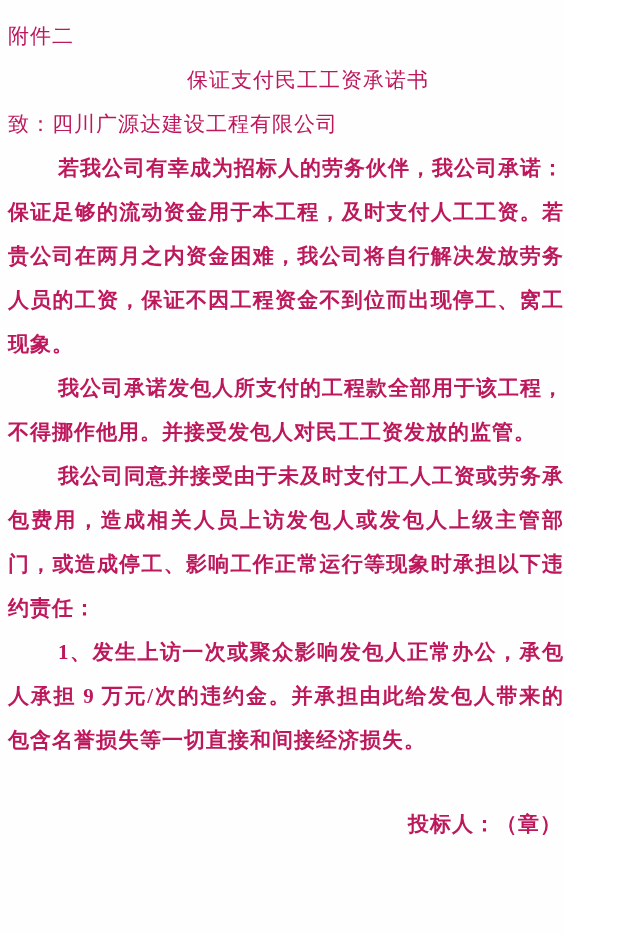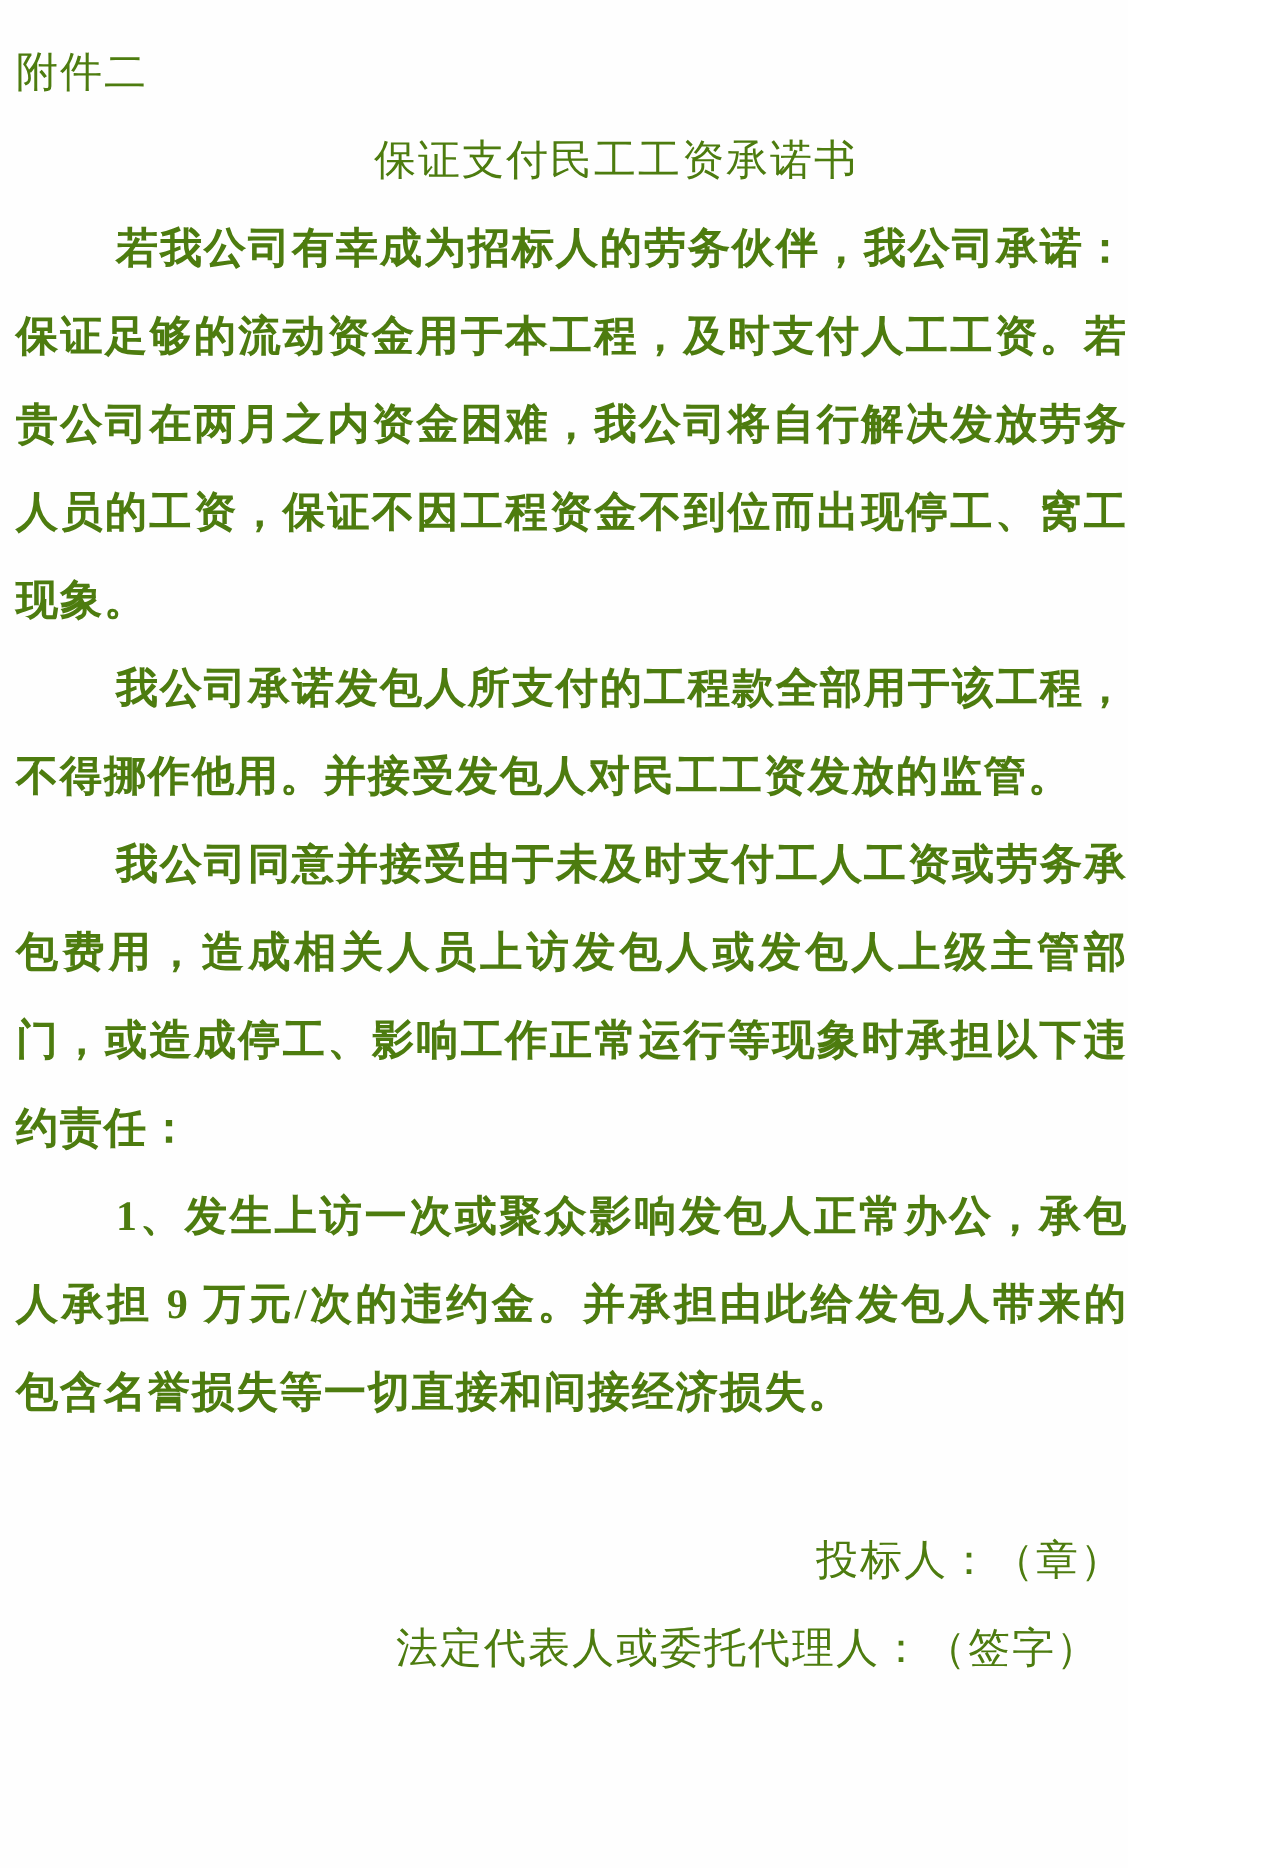--- a/index.html
+++ b/index.html
@@ -11,21 +11,21 @@
     position: relative;
     width: 564px;
     height: 934px;
     box-sizing: border-box;
     background: #fefefe;
     padding: 14px 0 0 8px;
     overflow: hidden;
     font-family: "Liberation Serif", "DejaVu Serif", serif;
     font-size: 21px;
     line-height: 44px;
-    color: #4d7c0f;
+    color: #be185d;
     letter-spacing: 1px;
   }
   .line, .para {
     margin: 0;
     padding: 0;
   }
   .attachment {
     text-align: left;
   }
   .title {
@@ -38,20 +38,21 @@
     text-align: left;
   }
   .para {
     text-align: justify;
     text-justify: inter-ideograph;
     text-indent: 50px;
     font-weight: bold;
   }
   .sig-block {
     margin-top: 40px;
+    font-weight: bold;
   }
   .sig-line {
     text-align: right;
     white-space: nowrap;
   }
   .sig-bidder   { padding-right: 2px; }
   .sig-rep      { padding-right: 14px; }
   .sig-date     { padding-right: 72px; }
   .date-year    { margin-left: 36px; }
   .date-month   { margin-left: 28px; }
@@ -59,32 +60,32 @@
 </style>
 </head>
 <body>
 
 <div class="page">
 
   <div class="line attachment">附件二</div>
 
   <div class="line title">保证支付民工工资承诺书</div>
 
+  <div class="line recipient">致：四川广源达建设工程有限公司</div>
 
   <p class="para">若我公司有幸成为招标人的劳务伙伴，我公司承诺：保证足够的流动资金用于本工程，及时支付人工工资。若贵公司在两月之内资金困难，我公司将自行解决发放劳务人员的工资，保证不因工程资金不到位而出现停工、窝工现象。</p>
 
   <p class="para">我公司承诺发包人所支付的工程款全部用于该工程，不得挪作他用。并接受发包人对民工工资发放的监管。</p>
 
   <p class="para">我公司同意并接受由于未及时支付工人工资或劳务承包费用，造成相关人员上访发包人或发包人上级主管部门，或造成停工、影响工作正常运行等现象时承担以下违约责任：</p>
 
   <p class="para">1、发生上访一次或聚众影响发包人正常办公，承包人承担 9 万元/次的违约金。并承担由此给发包人带来的包含名誉损失等一切直接和间接经济损失。</p>
 
 
   <div class="sig-block">
 
     <div class="sig-line sig-bidder">投标人：（章）</div>
 
-    <div class="sig-line sig-rep">法定代表人或委托代理人：（签字）</div>
 
 
   </div>
 
 </div>
 
 </body></html>

